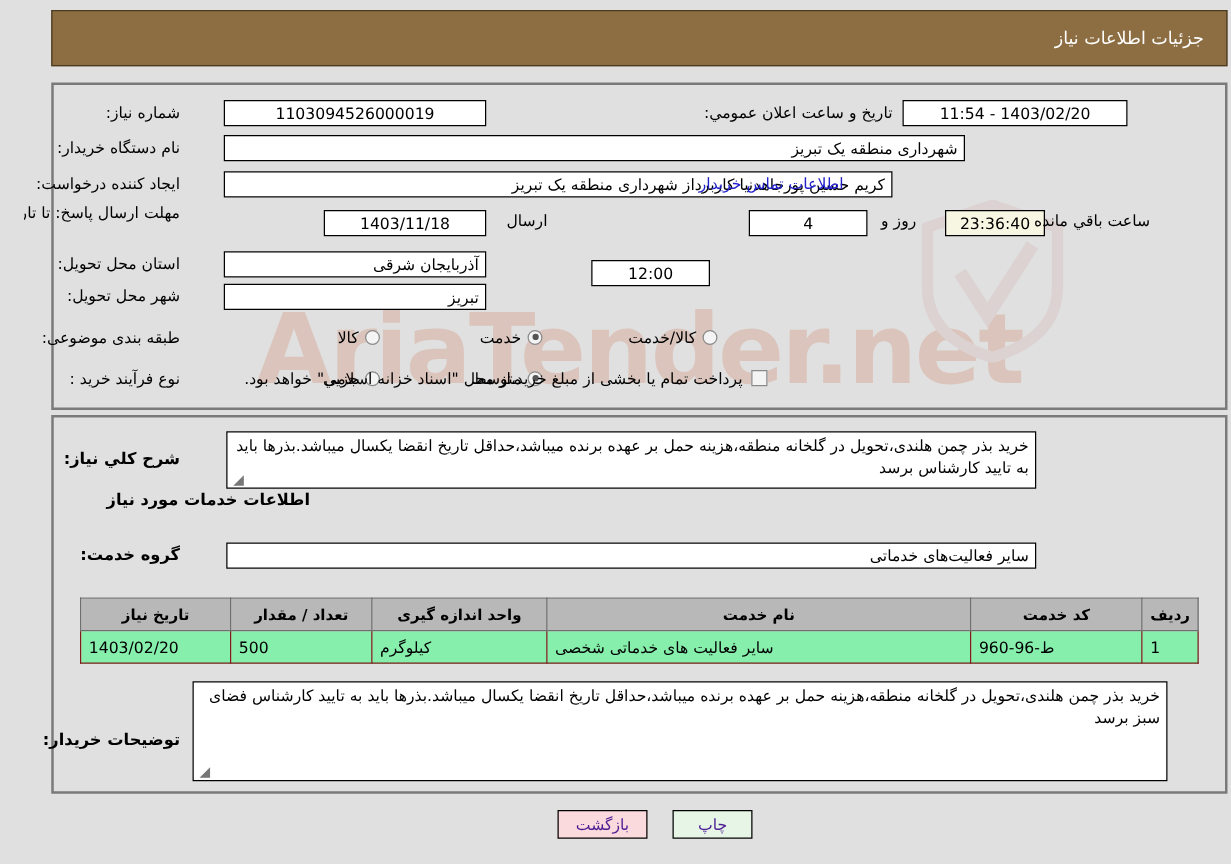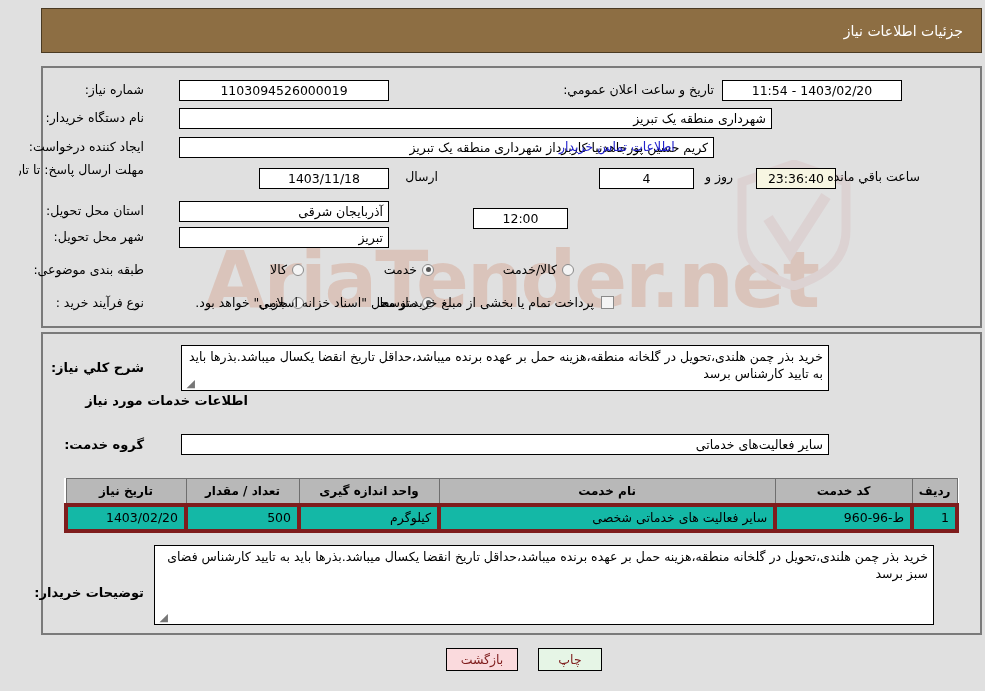--- a/index.html
+++ b/index.html
@@ -178,38 +178,38 @@
   table.items th {
     background: #b8b8b8;
     border: 1px solid #6f6f6f;
     font-weight: bold;
     font-size: 12px;
     height: 26px;
     padding: 2px 6px;
     color: #000;
   }
   table.items td {
-    background: #14b8a6;
-    border: 4px solid #7f1d1d;
+    background: #86efac;
+    border: 1px solid #7f1d1d;
     height: 26px;
     padding: 2px 6px;
-    text-align: right;
+    text-align: left;
     color: #000;
     font-size: 12.5px;
   }
 
   
   .btn {
     border: 1px solid #000;
     font-size: 12.5px;
     height: 23px;
     line-height: 21px;
     text-align: center;
     cursor: pointer;
-    color: #7f1d1d;
+    color: #4c1d95;
     padding: 0 10px;
   }
   .btn-print { background: #e6f5e6; }
   .btn-back  { background: #fadadd; }
 </style>
 </head>
 <body>
 
 <div class="watermark">
   <svg class="wm-shield" viewBox="0 0 120 130">

